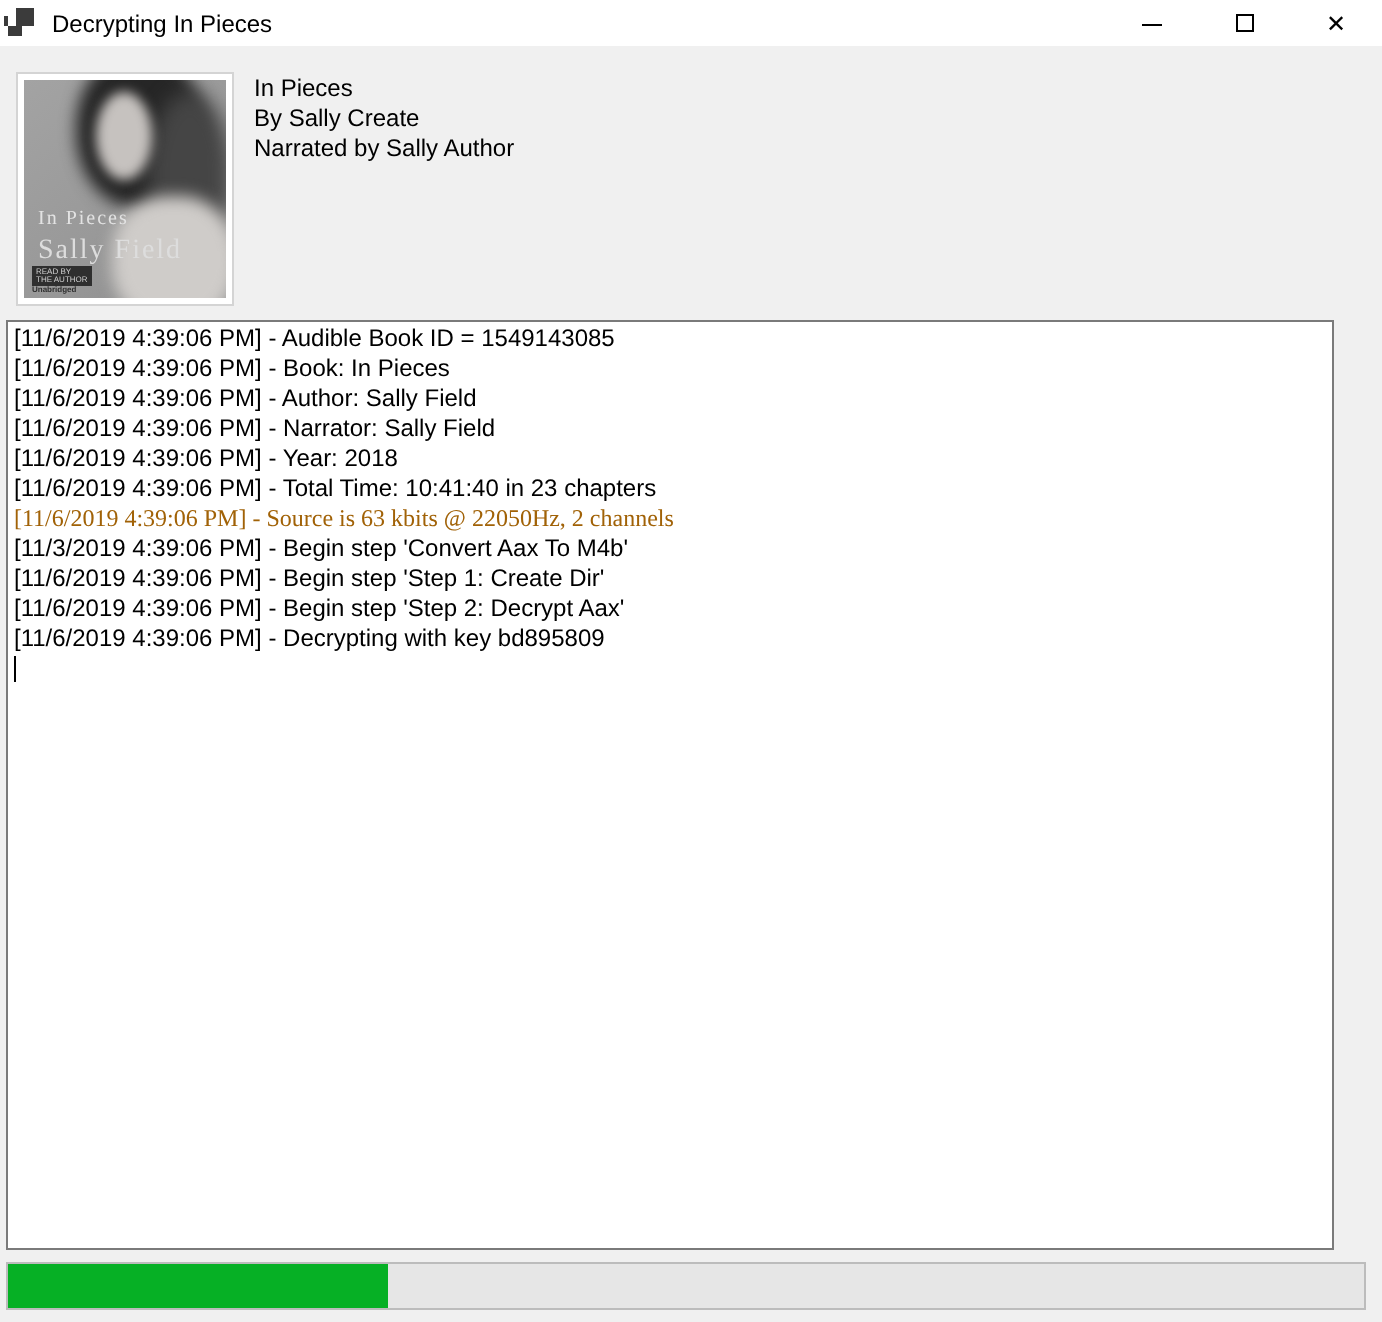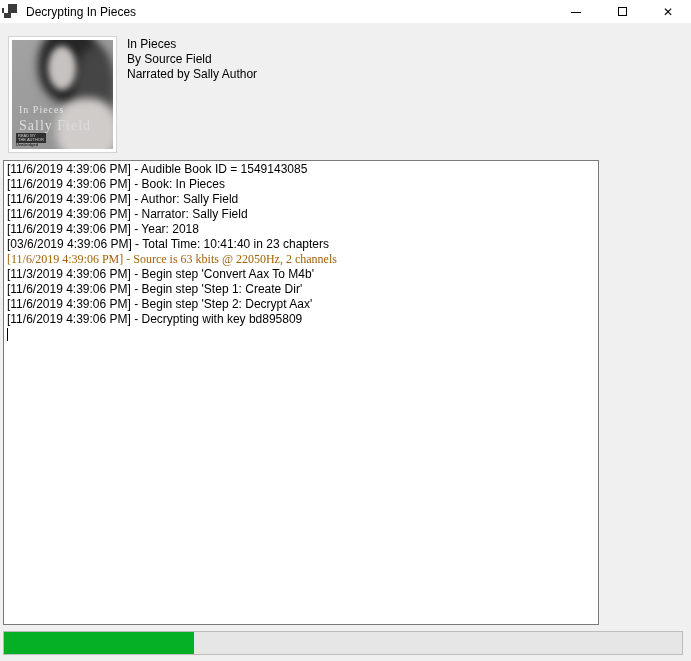--- a/index.html
+++ b/index.html
@@ -134,21 +134,21 @@
 
   
   .book-info {
     position: absolute; left: 127px; top: 37px;
     font-size: 12px; line-height: 15px; color: #000;
   }
 
   
   .log-box {
     position: absolute; left: 3px; top: 160px;
-    width: 596px; height: 465px;
+    width: 664px; height: 465px;
     background: #ffffff;
     border: 1px solid #7a7a7a;
     padding: 1px 2px 0 3px;
     overflow: hidden;
     cursor: text;
   }
   .log-line {
     font-size: 12px; line-height: 15px;
     color: #000;
     white-space: pre;
@@ -210,32 +210,32 @@
     <div class="cover-badge">
       <div>READ BY</div>
       <div>THE AUTHOR</div>
     </div>
     <div class="cover-edition">Unabridged</div>
   </div>
 </div>
 
 <div class="book-info">
   <div>In Pieces</div>
-  <div>By Source Field</div>
+  <div>By Sally Create</div>
   <div>Narrated by Sally Author</div>
 </div>
 
 <div class="log-box">
   <div>
       <div class="log-line">[11/6/2019 4:39:06 PM] - Audible Book ID = 1549143085</div>
       <div class="log-line">[11/6/2019 4:39:06 PM] - Book: In Pieces</div>
       <div class="log-line">[11/6/2019 4:39:06 PM] - Author: Sally Field</div>
       <div class="log-line">[11/6/2019 4:39:06 PM] - Narrator: Sally Field</div>
       <div class="log-line">[11/6/2019 4:39:06 PM] - Year: 2018</div>
-      <div class="log-line">[03/6/2019 4:39:06 PM] - Total Time: 10:41:40 in 23 chapters</div>
+      <div class="log-line">[11/6/2019 4:39:06 PM] - Total Time: 10:41:40 in 23 chapters</div>
       <div class="log-line error" style="color: #a16207; font-family: Liberation Serif, serif;">[11/6/2019 4:39:06 PM] - Source is 63 kbits @ 22050Hz, 2 channels</div>
       <div class="log-line">[11/3/2019 4:39:06 PM] - Begin step 'Convert Aax To M4b'</div>
       <div class="log-line">[11/6/2019 4:39:06 PM] - Begin step 'Step 1: Create Dir'</div>
       <div class="log-line">[11/6/2019 4:39:06 PM] - Begin step 'Step 2: Decrypt Aax'</div>
       <div class="log-line">[11/6/2019 4:39:06 PM] - Decrypting with key bd895809</div>
     </div>
   <div class="caret-line">
     <span class="caret"></span>
   </div>
 </div>

